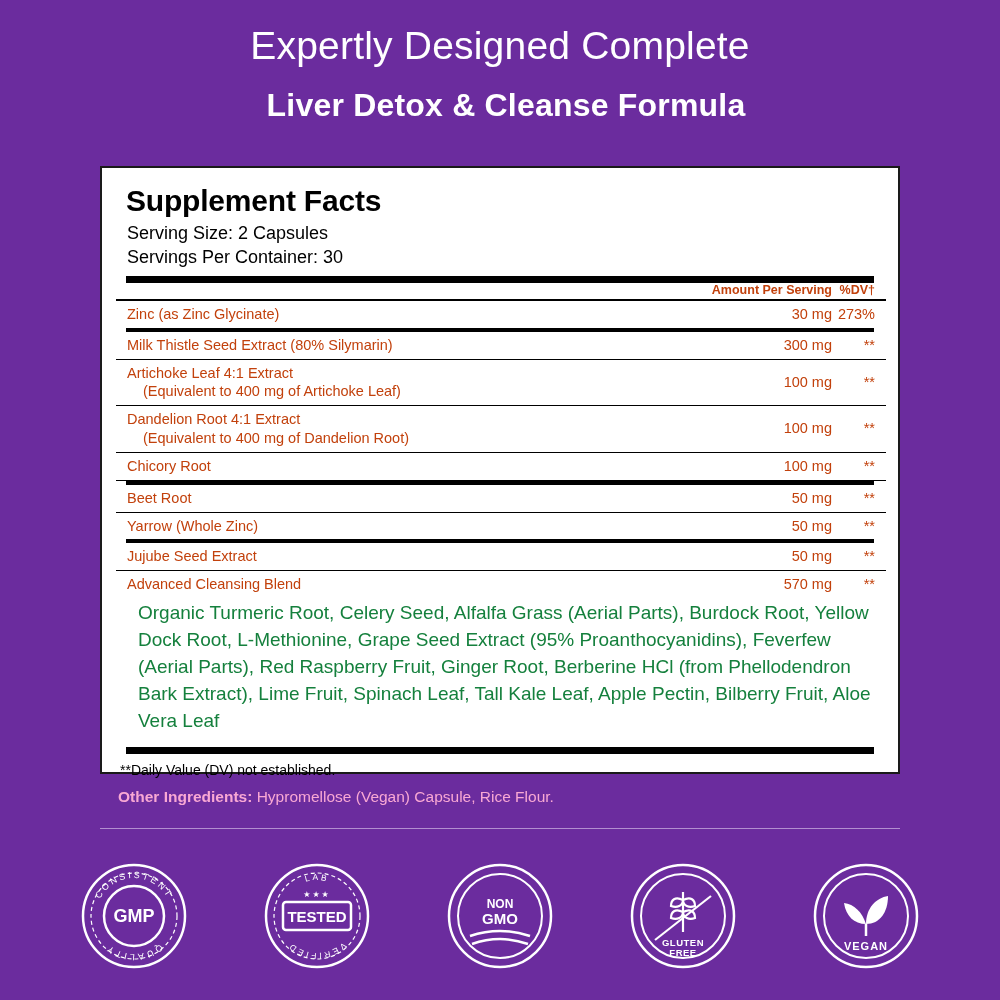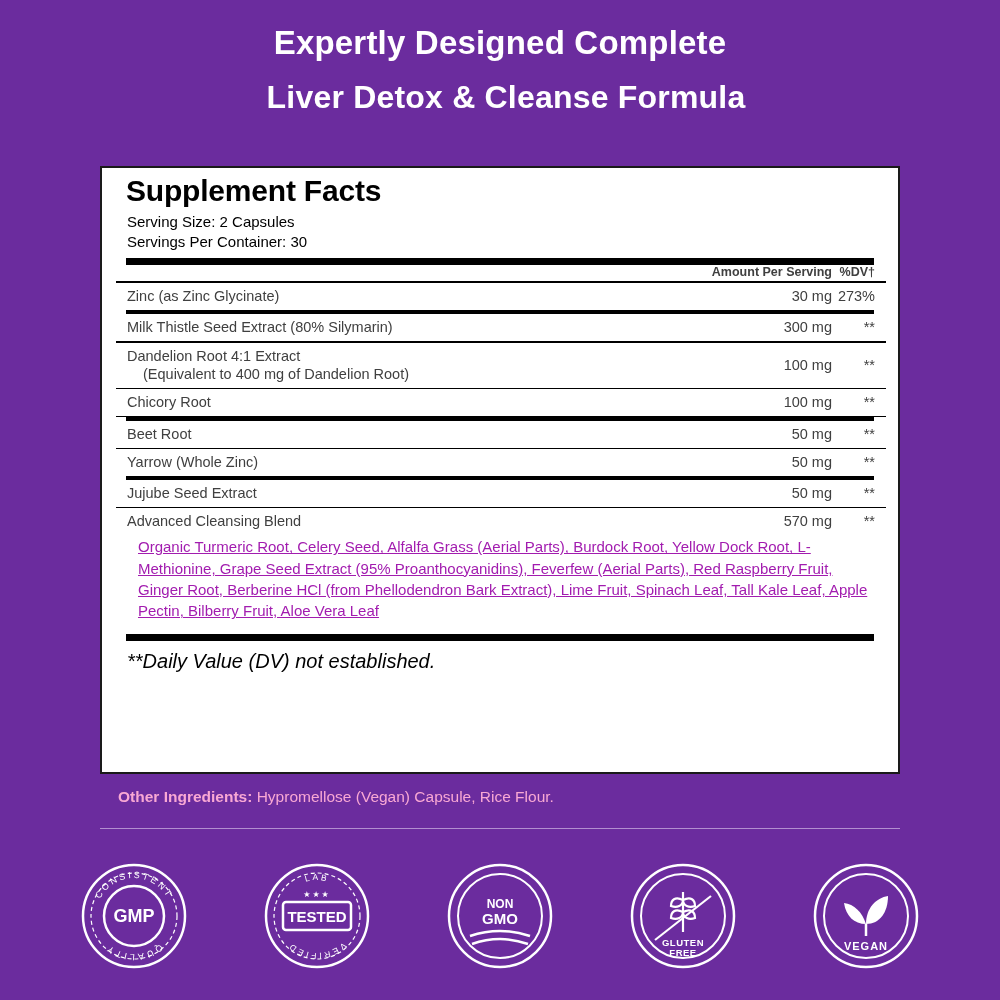--- a/index.html
+++ b/index.html
@@ -19,73 +19,73 @@
   }
 
   
   .header {
     padding-top: 22px;
     text-align: center;
     color: #FFFFFF;
   }
   .header h1 {
     margin: 0;
-    font-size: 33px;
-    font-weight: bold;
+    font-size: 39px;
+    font-weight: normal;
     letter-spacing: 0.2px;
     line-height: 1.25;
   }
   .header h2 {
     margin: 14px 0 0 12px;
     font-size: 32px;
     font-weight: bold;
     letter-spacing: 0.2px;
     line-height: 1.25;
   }
 
   
   .panel {
     position: absolute;
     left: 100px;
     top: 166px;
     width: 800px;
     height: 608px;
     background: #FFFFFF;
     border: 2px solid #1a1a1a;
-    padding: 0 14px 8px 14px;
+    padding: 10px 14px 8px 14px;
   }
   .panel-title {
     font-size: 30px;
     font-weight: bold;
     color: #000;
     margin: 6px 0 4px 10px;
     letter-spacing: -0.2px;
   }
   .serving {
     margin-left: 11px;
-    font-size: 15px;
+    font-size: 18px;
     color: #000;
     line-height: 1.33;
   }
   .rule-thick {
     height: 7px;
     background: #000;
     margin: 6px 10px 0 10px;
   }
   .rule-med {
     height: 4px;
     background: #000;
     margin: 0 10px;
   }
 
   table.facts {
     width: 100%;
     border-collapse: collapse;
     font-size: 14.5px;
-    color: #404040;
+    color: #c2410c;
     table-layout: fixed;
   }
   table.facts td, table.facts th {
     padding: 0;
     vertical-align: top;
   }
   .col-name { width: 556px; padding-left: 11px !important; }
   .col-amt  { width: 160px; text-align: right; }
   .col-dv   { width: 54px;  text-align: right; padding-right: 11px !important; }
 
@@ -107,32 +107,30 @@
   .sub {
     display: block;
     padding-left: 16px;
   }
   .paren { }
   .ital { font-style: italic; }
   .sep-cell { height: 1px; background: #000; padding: 0 !important; }
 
   .blend-desc {
     padding: 2px 12px 6px 22px;
-    font-size: 15px;
+    font-size: 19px;
     line-height: 1.42;
-    color: #a21caf;
-    text-decoration: underline;
+    color: #15803d;
   }
 
   .footnotes {
-    margin: 6px 11px 0 11px;
-    font-size: 20px;
+    margin: 6px 11px 0 4px;
+    font-size: 14px;
     line-height: 1.45;
     color: #000;
-    font-style: italic;
   }
 
   
   .other {
     position: absolute;
     left: 118px;
     top: 788px;
     width: 790px;
     color: #f9a8d4;
     font-size: 15.5px;
@@ -212,20 +210,28 @@
       <tbody>
           <tr class="frow">
         <td class="col-name"><span>Milk Thistle Seed Extract</span> <span class="paren">(80% Silymarin)</span></td>
         <td class="col-amt">300 mg</td>
         <td class="col-dv">**</td>
       </tr>
       <tr>
             <td class="sep-cell" colspan="3"></td>
           </tr>
 
+      <tr class="frow two-line">
+        <td class="col-name">
+          <span>Artichoke Leaf 4:1 Extract</span>
+          <span class="sub">(Equivalent to 400 mg of Artichoke Leaf)</span>
+        </td>
+        <td class="col-amt">100 mg</td>
+        <td class="col-dv">**</td>
+      </tr>
       <tr>
             <td class="sep-cell" colspan="3"></td>
           </tr>
 
       <tr class="frow two-line">
         <td class="col-name">
           <span>Dandelion Root 4:1 Extract</span>
           <span class="sub">(Equivalent to 400 mg of Dandelion Root)</span>
         </td>
         <td class="col-amt">100 mg</td>

